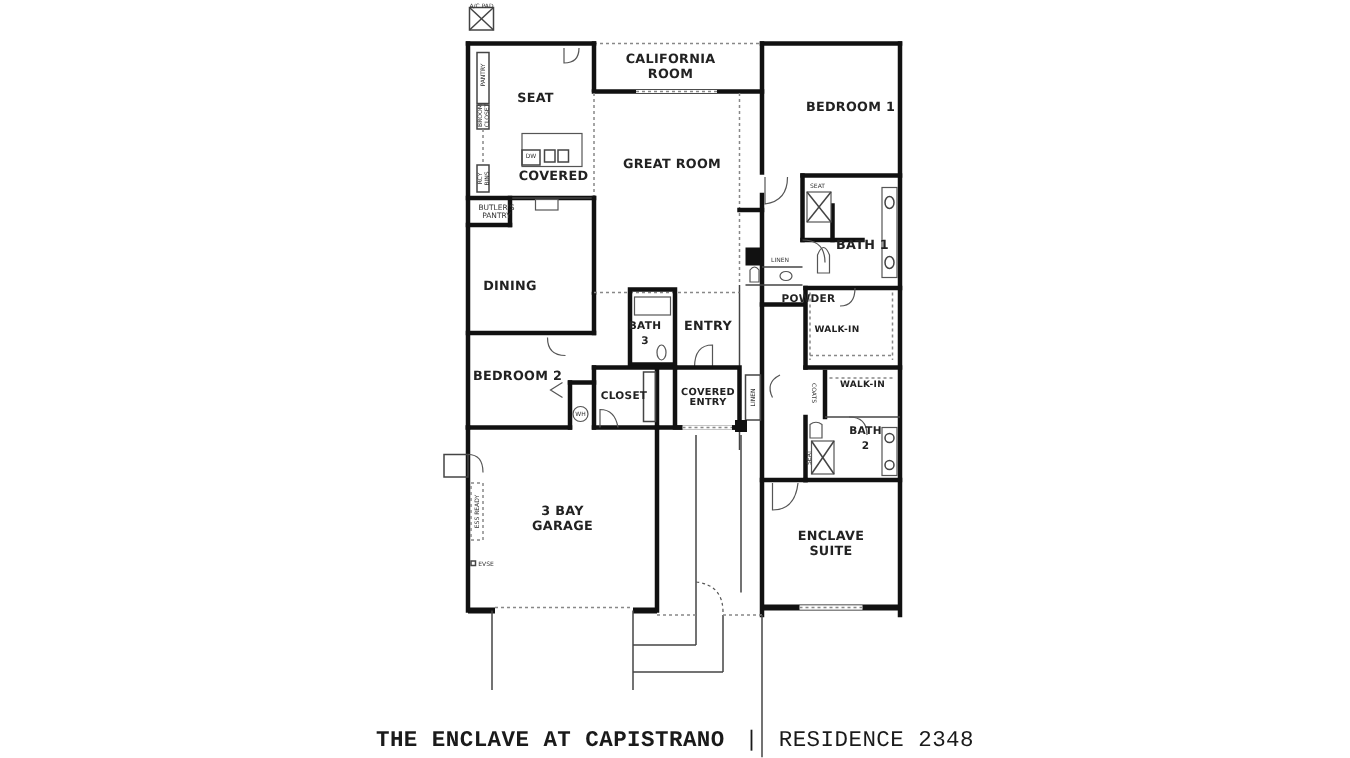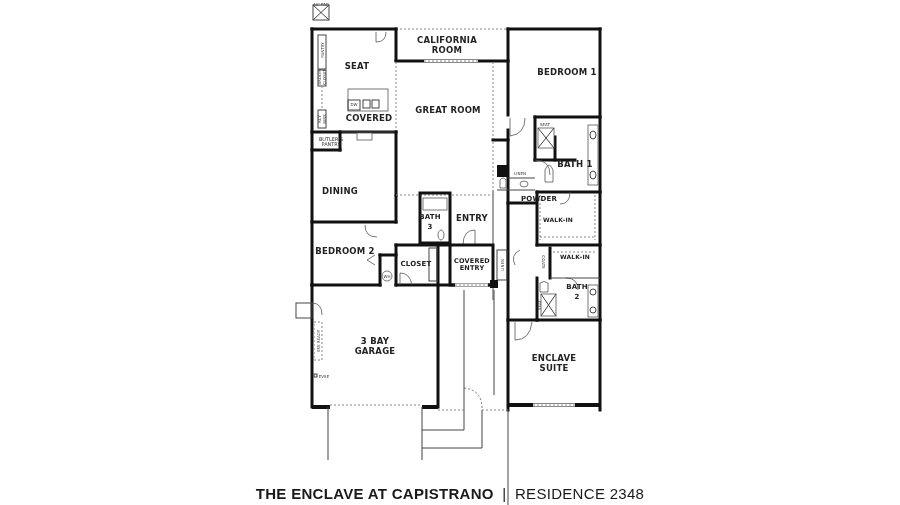--- a/index.html
+++ b/index.html
@@ -9,21 +9,21 @@
     .wall-thick { stroke: #111; stroke-width: 4; fill: none; }
     .thin { stroke: #444; stroke-width: 1; fill: none; }
     .dash { stroke: #888; stroke-width: 1; fill: none; stroke-dasharray: 2 2; }
     .fix { stroke: #555; stroke-width: 0.8; fill: #fff; }
     .solid { fill: #111; }
     .door { stroke: #555; stroke-width: 0.8; fill: none; }
     .room-label { position: absolute; font-family: "DejaVu Sans", sans-serif; color: #222; font-size: 8.5px; font-weight: 600; letter-spacing: 0.2px; text-align: center; line-height: 10px; white-space: pre; transform: translate(-50%, -50%); }
     .small-label { position: absolute; font-family: "DejaVu Sans", sans-serif; color: #333; font-size: 4px; text-align: center; line-height: 5px; white-space: pre; transform: translate(-50%, -50%); }
     .vert { transform: translate(-50%, -50%) rotate(-90deg); }
     .vert-r { transform: translate(-50%, -50%) rotate(90deg); }
-    #caption { position: absolute; left: 0; width: 900px; top: 485px; text-align: center; font-family: Liberation Sans, sans-serif; font-size: 15px; color: #1a1a1a; letter-spacing: 0.3px; }
+    #caption { position: absolute; left: 0; width: 900px; top: 485px; text-align: center; font-family: Liberation Mono, monospace; font-size: 15px; color: #1a1a1a; letter-spacing: 0.3px; }
     #caption .bold { font-weight: 700; }
     #caption .sep { font-weight: 400; margin: 0 4px; }
     #caption .light { font-weight: 400; }
   </style>
 </head>
 <body>
 
 <svg id="plan" viewBox="0 0 900 505" xmlns="http://www.w3.org/2000/svg">
 
   <g>

